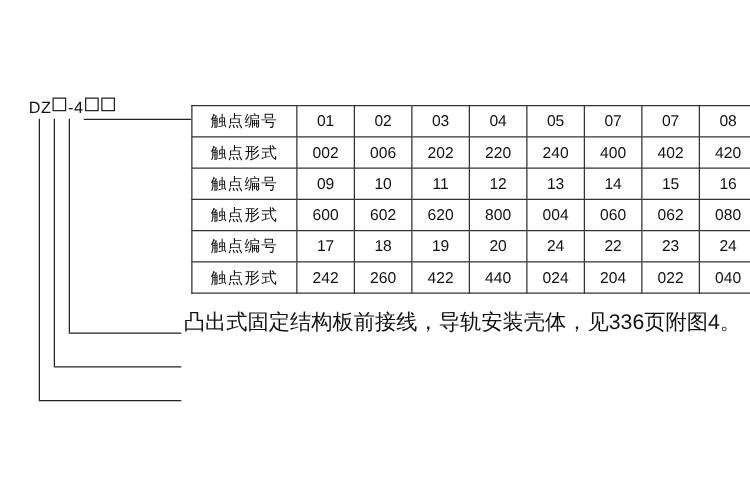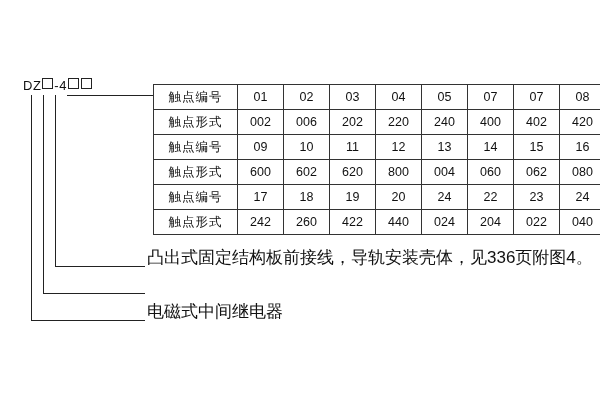--- a/index.html
+++ b/index.html
@@ -177,15 +177,14 @@
           <td class="val">024</td>
           <td class="val">204</td>
           <td class="val">022</td>
           <td class="val">040</td>
         </tr>
       </tbody>
     </table>
   </div>
 
   <div class="note note-1">凸出式固定结构板前接线，导轨安装壳体，见336页附图4。</div>
-  <div class="note note-3">电磁式中间继电器</div>
 
 </div>
 
 </body></html>

